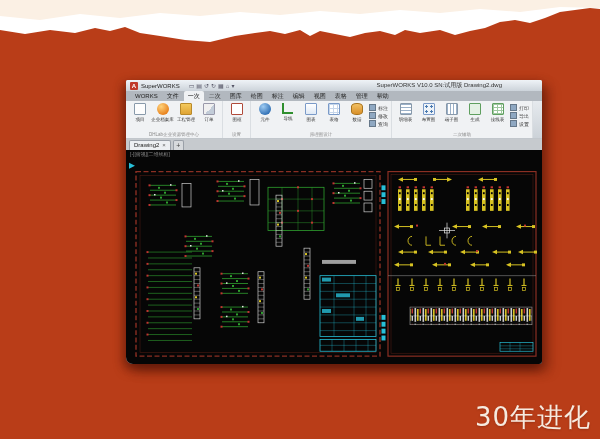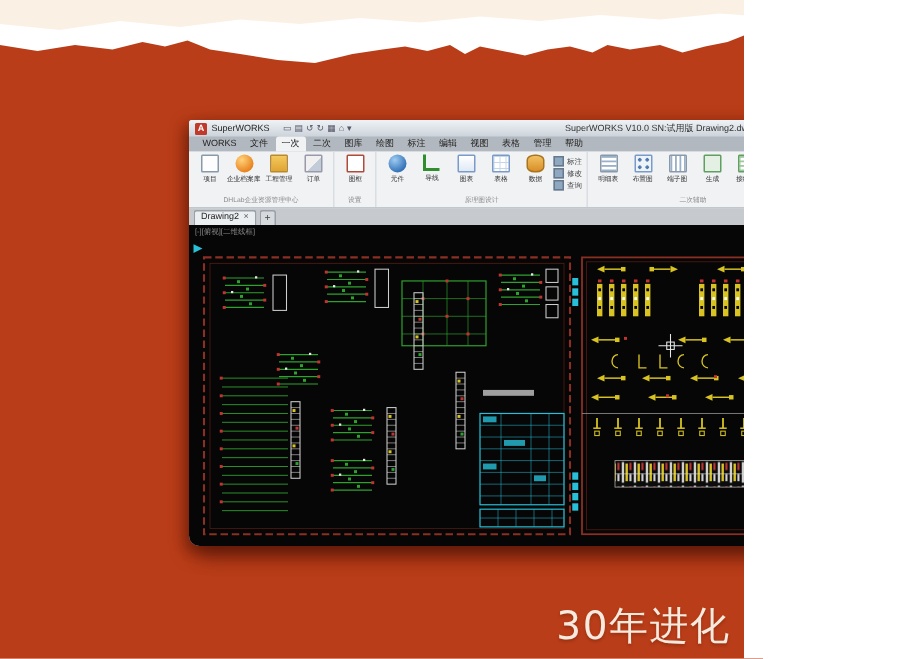--- a/index.html
+++ b/index.html
@@ -1,16 +1,16 @@
 <!DOCTYPE html>
 <html><head>
 <meta charset="utf-8">
 <style>
   html,body{margin:0;padding:0;}
-  .slide{position:relative;width:496px;height:439px;background:#b93d18;overflow:hidden;
+  .slide{position:relative;width:600px;height:439px;background:#b93d18;overflow:hidden;
          font-family:"Liberation Sans","DejaVu Sans",sans-serif;}
   .torn{position:absolute;top:0;left:0;width:600px;height:60px;display:block;}
 
   
   .cadwin{position:absolute;left:126px;top:80px;width:416px;height:284px;
           background:#cfd4da;border-radius:2px 2px 3px 7px;overflow:hidden;
           display:flex;flex-direction:column;
           box-shadow:0 5px 12px rgba(70,15,5,.5),7px 7px 12px rgba(70,15,5,.35),-3px 4px 8px rgba(70,15,5,.3);}
 
   .titlebar{height:11px;flex:0 0 11px;display:flex;align-items:center;gap:3px;padding:0 4px;

